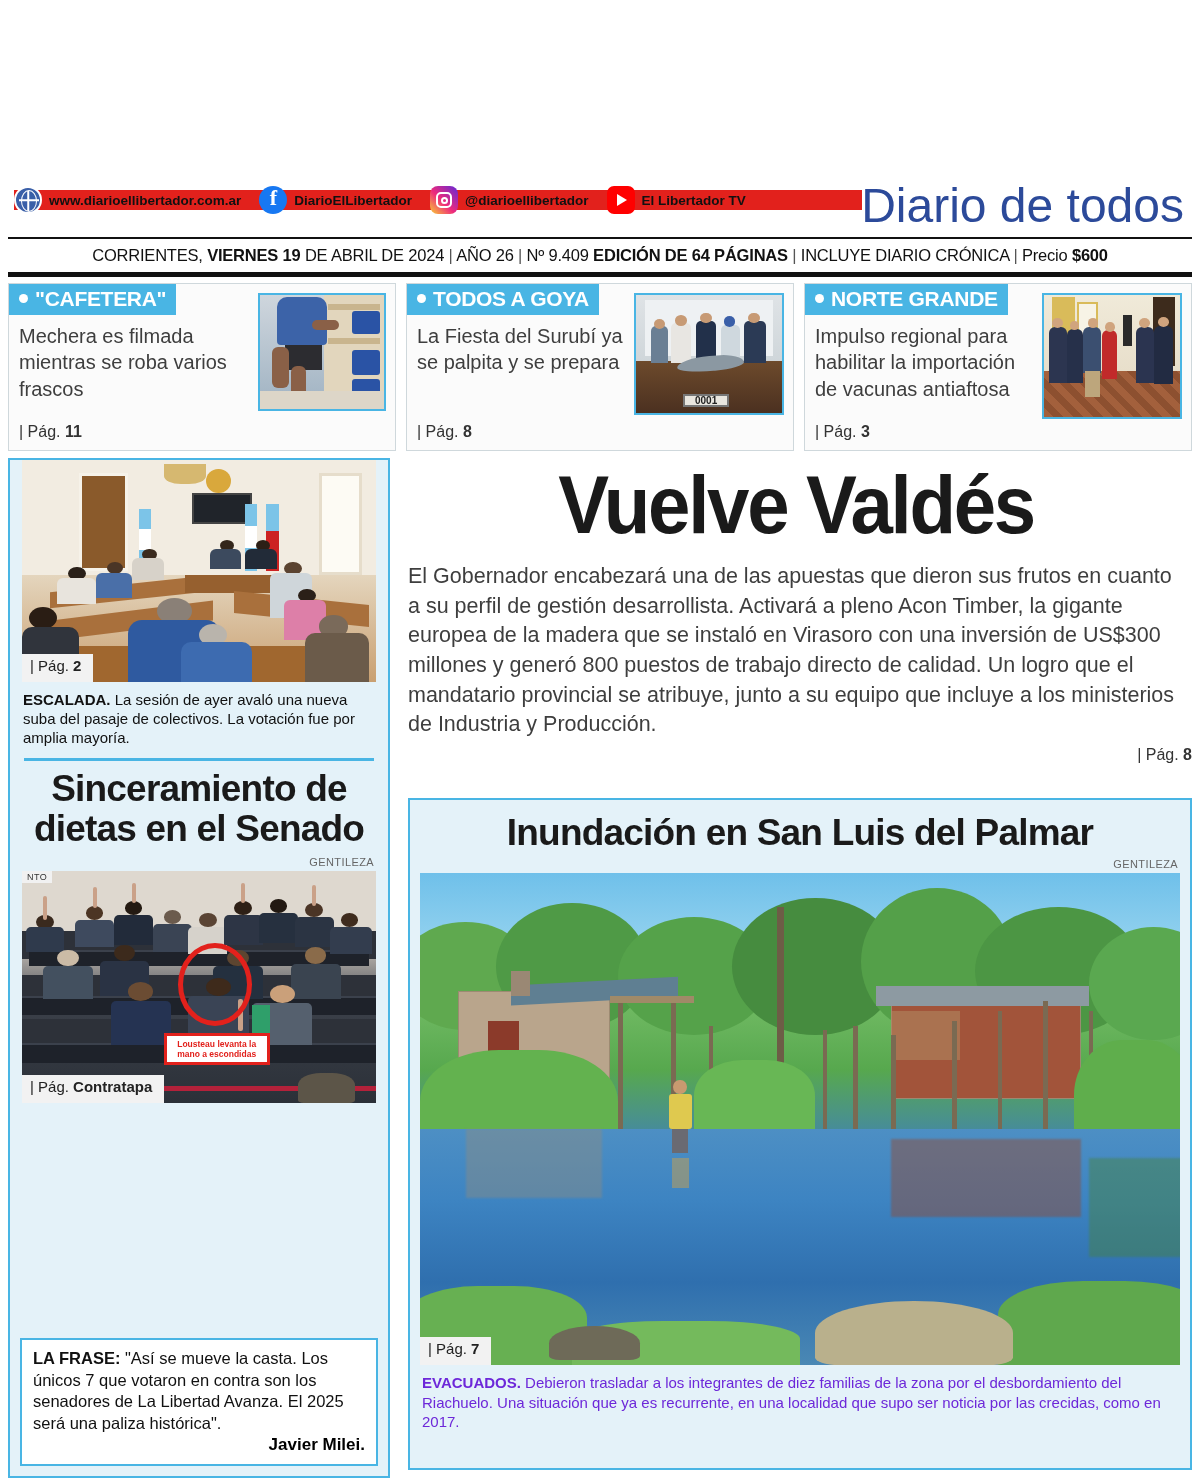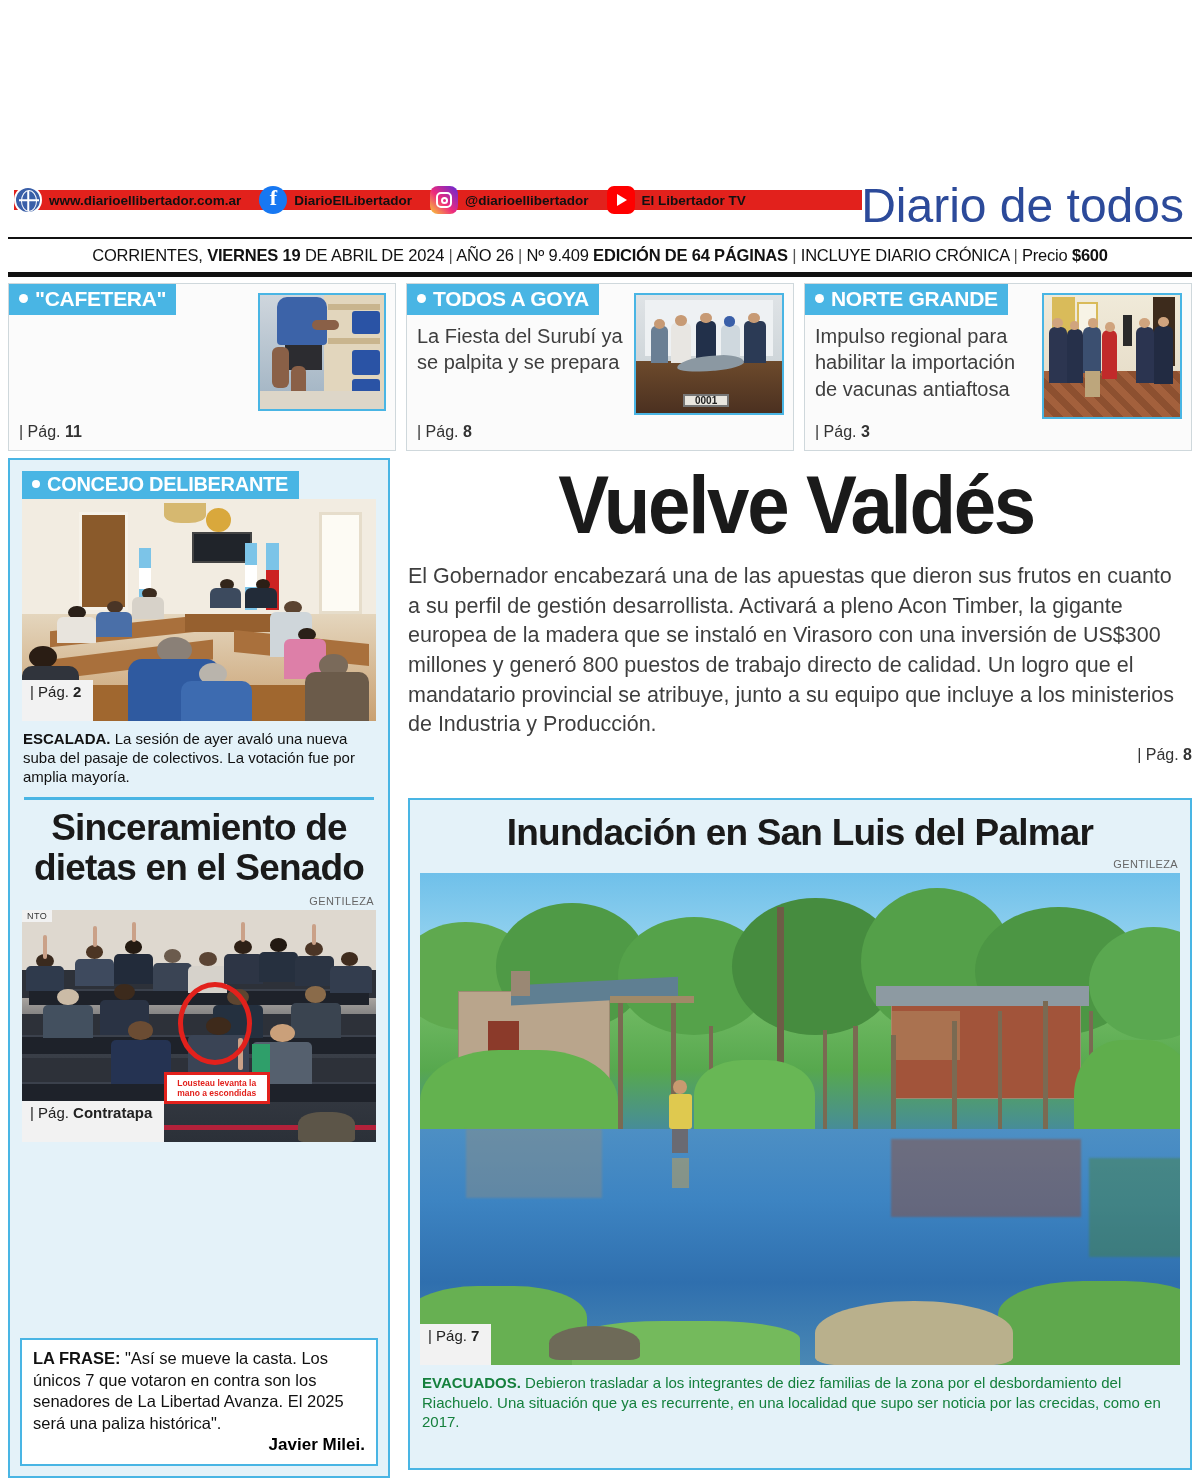--- a/index.html
+++ b/index.html
@@ -142,21 +142,21 @@
     font-size: 37px; font-weight: bold; line-height: 1.1; color: #1a1a1a;
     text-align: center; padding: 8px 14px 0 14px; letter-spacing: -0.8px;
   }
   .credit {
     text-align: right; font-size: 11px; color: #666; letter-spacing: 0.4px;
     padding: 6px 14px 3px 0;
   }
   .photo-box { position: relative; margin: 0 12px; overflow: hidden; }
   .photo-tag {
     position: absolute; left: 0; bottom: 0; background: #f2f2f2; color: #222;
-    font-size: 15px; padding: 3px 12px 21px 8px;
+    font-size: 15px; padding: 3px 12px 8px 8px;
   }
   .photo-tag b { font-weight: bold; }
   .caption {
     font-size: 15px; line-height: 1.28; color: #111; padding: 8px 13px 0 13px;
   }
   .caption b { font-weight: bold; }
   .divider-blue { height: 3px; background: #49b5e4; margin: 10px 14px 0 14px; }
 
   .quote-box {
     position: absolute; left: 10px; bottom: 10px; width: 358px;
@@ -186,21 +186,21 @@
   .flood-block {
     position: absolute; left: 8px; top: 340px; width: 784px; height: 672px;
     background: #e4f2f9; border: 2px solid #49b5e4;
   }
   .flood-title {
     font-size: 37px; font-weight: bold; color: #1a1a1a; text-align: center;
     padding: 12px 0 0 0; letter-spacing: -0.8px;
   }
   .flood-credit { text-align: right; font-size: 11px; color: #666; padding: 4px 12px 3px 0; letter-spacing: 0.4px; }
   .flood-photo { position: relative; margin: 0 10px; height: 492px; overflow: hidden; }
-  .flood-caption { font-size: 15px; line-height: 1.3; color: #15803d; padding: 8px 6px 0 12px; }
+  .flood-caption { font-size: 15px; line-height: 1.3; color: #6d28d9; padding: 8px 6px 0 12px; }
   .flood-caption b { font-weight: bold; }
 
   
   .ph { position: absolute; inset: 0; }
 
   
   .ph-council { background: linear-gradient(#efe7d8 0%, #e8ddc8 45%, #c9a071 100%); }
   .cc-wall { position:absolute; left:0; top:0; width:100%; height:52%; background:#f2ece1; }
   .cc-door { position:absolute; left:16%; top:6%; width:14%; height:44%; background:#8a5a2b; border:3px solid #f6f2e9; }
   .cc-win { position:absolute; right:4%; top:6%; width:12%; height:46%; background:#fdfbf4; border:3px solid #e6ddcb; }
@@ -348,20 +348,23 @@
     </div>
 
     <div class="rule-thick"></div>
   </div>
 
   <div class="teasers">
 
     <div class="teaser t1">
       <div class="teaser-head">
         <span class="bullet"></span><span>"CAFETERA"</span>
+      </div>
+      <div class="teaser-body">
+        <div class="teaser-text">Mechera es filmada mientras se roba varios frascos</div>
       </div>
       <div class="teaser-page">
         <span>| Pág.</span> <b>11</b>
       </div>
       <div class="teaser-photo">
         <div class="ph ph-shop">
           <div class="shp-shelf" style="left:52%;top:0;width:48%;height:100%"></div>
           <div class="shp-shelf" style="left:55%;top:8%;width:42%;height:5%;background:#c9b58e"></div>
           <div class="shp-shelf" style="left:55%;top:38%;width:42%;height:5%;background:#c9b58e"></div>
           <div class="shp-blue" style="left:74%;top:14%;width:23%;height:20%"></div>
@@ -441,23 +444,20 @@
       </div>
     </div>
 
   </div>
 
   <div class="content">
 
     <div class="col-left">
 
       <div>
-        <div class="kicker">
-          <span class="bullet"></span><span>CONCEJO DELIBERANTE</span>
-        </div>
 
         <div class="photo-box" style="height:222px">
           <div class="ph ph-council">
             <div class="cc-wall"></div>
             <div class="cc-lamp"></div>
             <div class="cc-seal"></div>
             <div class="cc-door"></div>
             <div class="cc-win"></div>
             <div class="cc-tv"></div>
             <div class="cc-flagA"></div>

